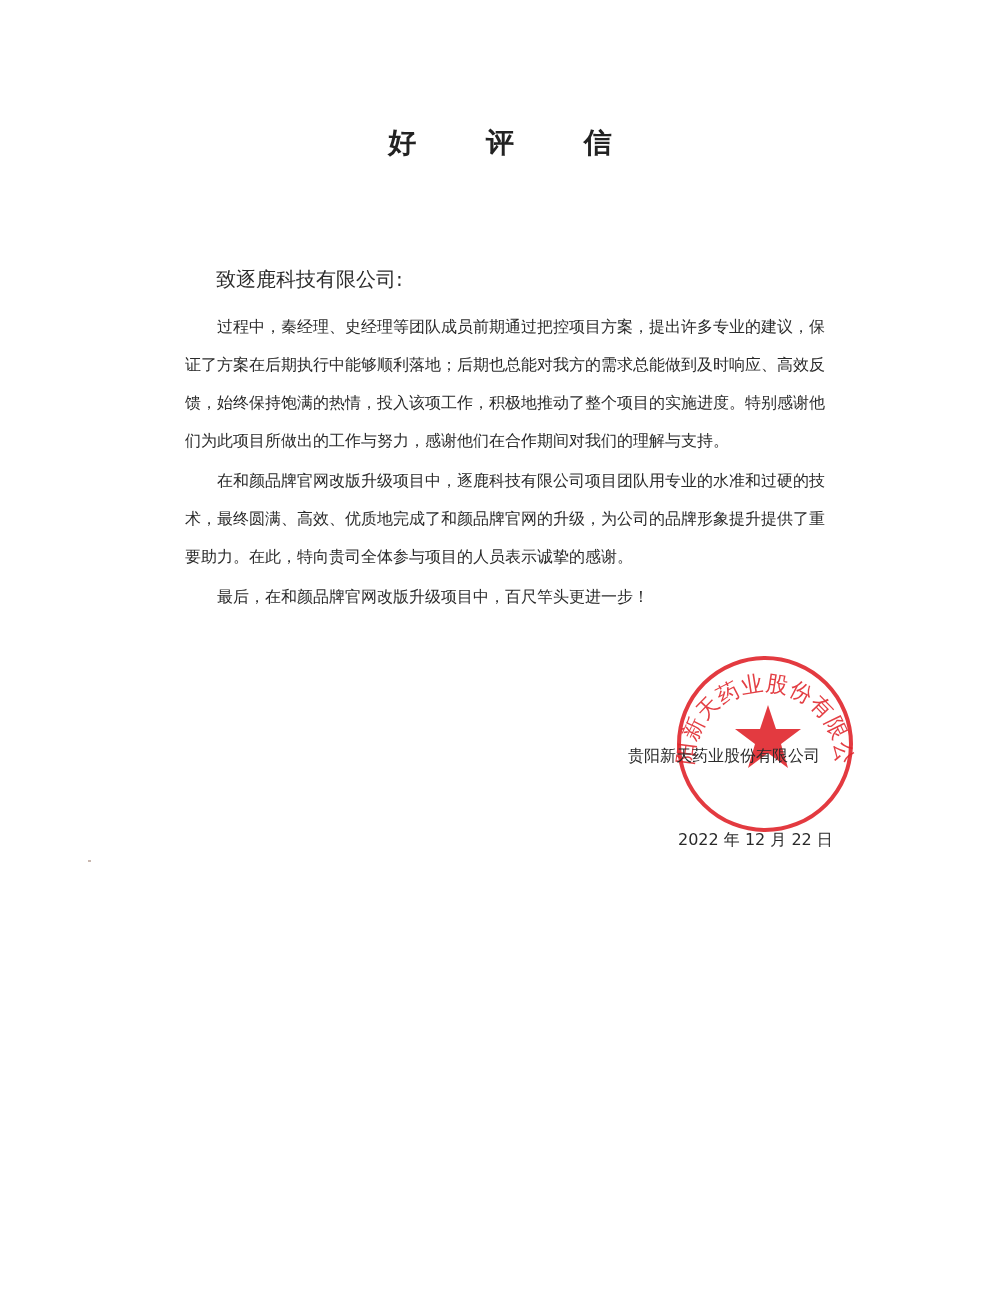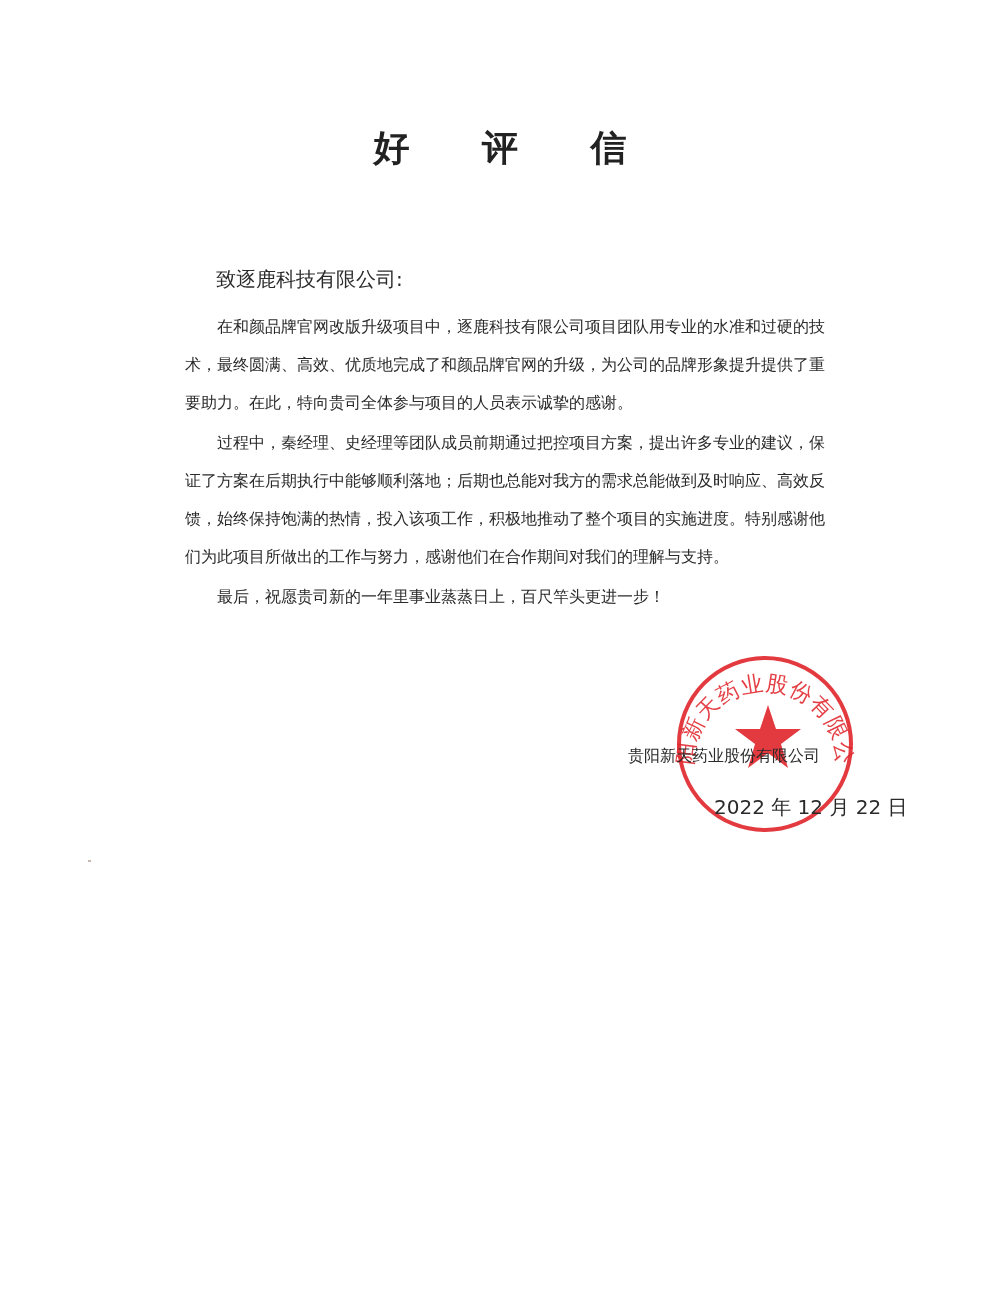--- a/index.html
+++ b/index.html
@@ -1,40 +1,40 @@
 <!DOCTYPE html>
 <html><head>
 <meta charset="utf-8">
 <style>
   html, body { margin: 0; padding: 0; background: #ffffff; }
   body { width: 1000px; height: 1289px; position: relative; overflow: hidden;
          font-family: "DejaVu Sans", "Liberation Sans", sans-serif; color: #2a2a2a; }
   .title { position: absolute; top: 124px; left: 0; width: 1000px; text-align: center;
-           font-size: 36px; font-weight: bold; letter-spacing: 30px; color: #222;
+           font-size: 28px; font-weight: bold; letter-spacing: 30px; color: #222;
            padding-left: 30px; box-sizing: border-box; }
   .salutation { position: absolute; left: 216px; top: 266px; font-size: 20px; }
   .body { position: absolute; left: 185px; width: 640px; top: 308px; font-size: 16px;
           line-height: 38px; }
   .para { margin: 0 0 2px 0; text-indent: 32px; text-align: justify; }
   .sign-company { position: absolute; left: 628px; top: 746px; font-size: 16px; }
-  .sign-date { position: absolute; left: 678px; top: 794px; font-size: 20px; margin-left: 36px; }
+  .sign-date { position: absolute; left: 678px; top: 830px; font-size: 16px; }
   .stamp { position: absolute; left: 672px; top: 655px; width: 186px; height: 180px; }
   .speck { position: absolute; left: 88px; top: 860px; width: 3px; height: 2px; background: #c9b8b0; }
 </style>
 </head>
 <body>
 
 <div class="title">好 评 信</div>
 
 <div class="salutation">致逐鹿科技有限公司:</div>
 
 <div class="body">
+  <p class="para">过程中，秦经理、史经理等团队成员前期通过把控项目方案，提出许多专业的建议，保证了方案在后期执行中能够顺利落地；后期也总能对我方的需求总能做到及时响应、高效反馈，始终保持饱满的热情，投入该项工作，积极地推动了整个项目的实施进度。特别感谢他们为此项目所做出的工作与努力，感谢他们在合作期间对我们的理解与支持。</p>
   <p class="para">在和颜品牌官网改版升级项目中，逐鹿科技有限公司项目团队用专业的水准和过硬的技术，最终圆满、高效、优质地完成了和颜品牌官网的升级，为公司的品牌形象提升提供了重要助力。在此，特向贵司全体参与项目的人员表示诚挚的感谢。</p>
-  <p class="para">过程中，秦经理、史经理等团队成员前期通过把控项目方案，提出许多专业的建议，保证了方案在后期执行中能够顺利落地；后期也总能对我方的需求总能做到及时响应、高效反馈，始终保持饱满的热情，投入该项工作，积极地推动了整个项目的实施进度。特别感谢他们为此项目所做出的工作与努力，感谢他们在合作期间对我们的理解与支持。</p>
-  <p class="para">最后，祝愿贵司新的一年里事业蒸蒸日上，百尺竿头更进一步！</p>
+  <p class="para">最后，在和颜品牌官网改版升级项目中，百尺竿头更进一步！</p>
 </div>
 
 <svg class="stamp" viewBox="0 0 186 180" xmlns="http://www.w3.org/2000/svg">
   <defs>
     <path id="arc" d="M 22 120 A 72 72 0 1 1 164 120"></path>
   </defs>
   <circle cx="93" cy="89" r="86" fill="none" stroke="#e0252b" stroke-width="4" opacity="0.9"></circle>
   <text font-size="22" fill="#e0252b" opacity="0.88" font-family="'DejaVu Serif', serif" letter-spacing="1">
     <textPath href="#arc" startOffset="50%" text-anchor="middle">贵阳新天药业股份有限公司</textPath>
   </text>

